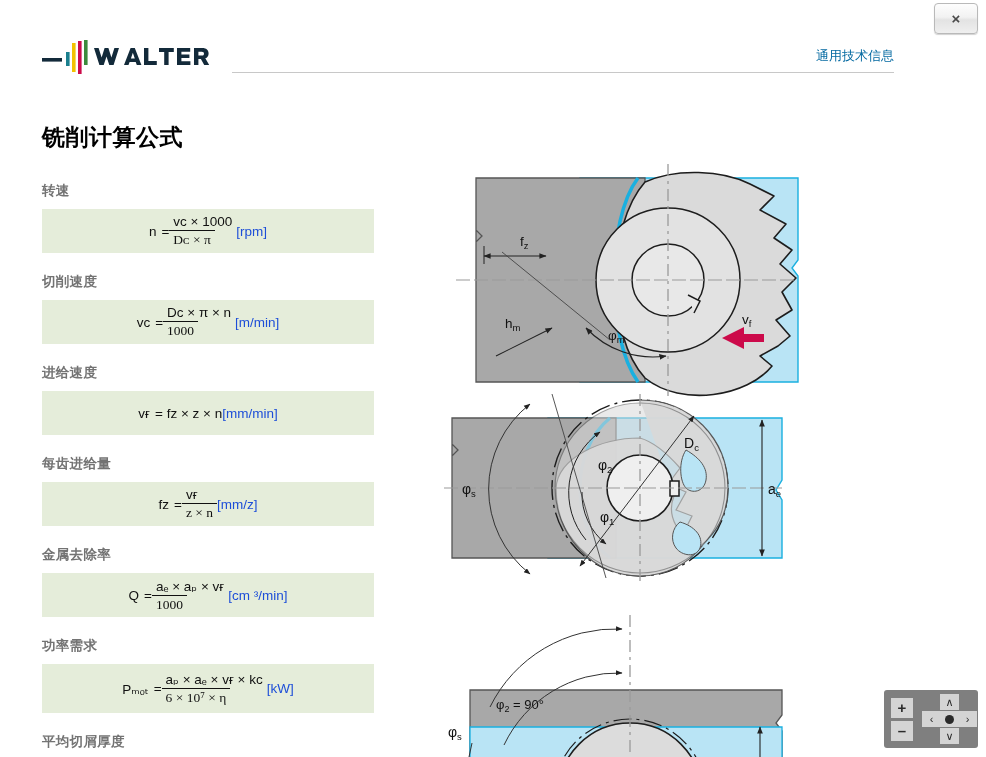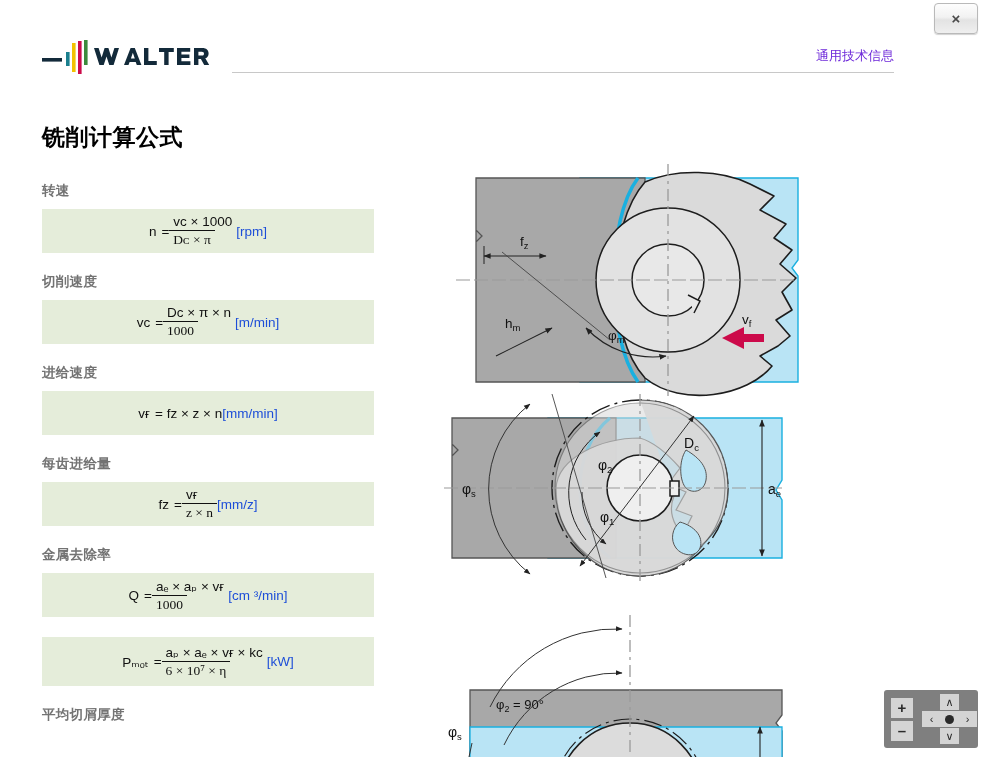--- a/index.html
+++ b/index.html
@@ -25,21 +25,21 @@
   .close-btn .glyph { font-size: 15px; color: #4a4a4a; line-height: 1; font-weight: bold; }
 
   
   .logo { position: absolute; left: 42px; top: 38px; width: 180px; height: 38px; }
   .hdr-rule {
     position: absolute; left: 232px; top: 72px; width: 662px; height: 1px;
     background: #c8c8c8;
   }
   .hdr-label {
     position: absolute; left: 694px; top: 47px; width: 200px;
-    text-align: right; font-size: 13px; color: #6d28d9;
+    text-align: right; font-size: 13px; color: #0369a1;
     font-family: "DejaVu Sans", "Liberation Sans", sans-serif;
   }
 
   
   .page-title {
     position: absolute; left: 42px; top: 107px;
     font-size: 23px; color: #000000; font-weight: 600; letter-spacing: .5px;
     font-family: "DejaVu Sans", "Liberation Sans", sans-serif;
   }
 
@@ -199,20 +199,21 @@
           <span class="frac">
             <span class="num">aₑ × aₚ × vғ</span>
             <span class="den">1000</span>
           </span>
           <span class="unit">[cm ³/min]</span>
         </div>
       </div>
     </div>
 
     <div class="f-block">
+      <div class="f-label">功率需求</div>
       <div class="f-box tall">
         <div class="eq">
           <span class="lhs">Pₘₒₜ</span>
           <span>=</span>
           <span class="frac">
             <span class="num">aₚ × aₑ × vғ × kᴄ</span>
             <span class="den">6 × 10⁷ × η</span>
           </span>
           <span class="unit">[kW]</span>
         </div>

